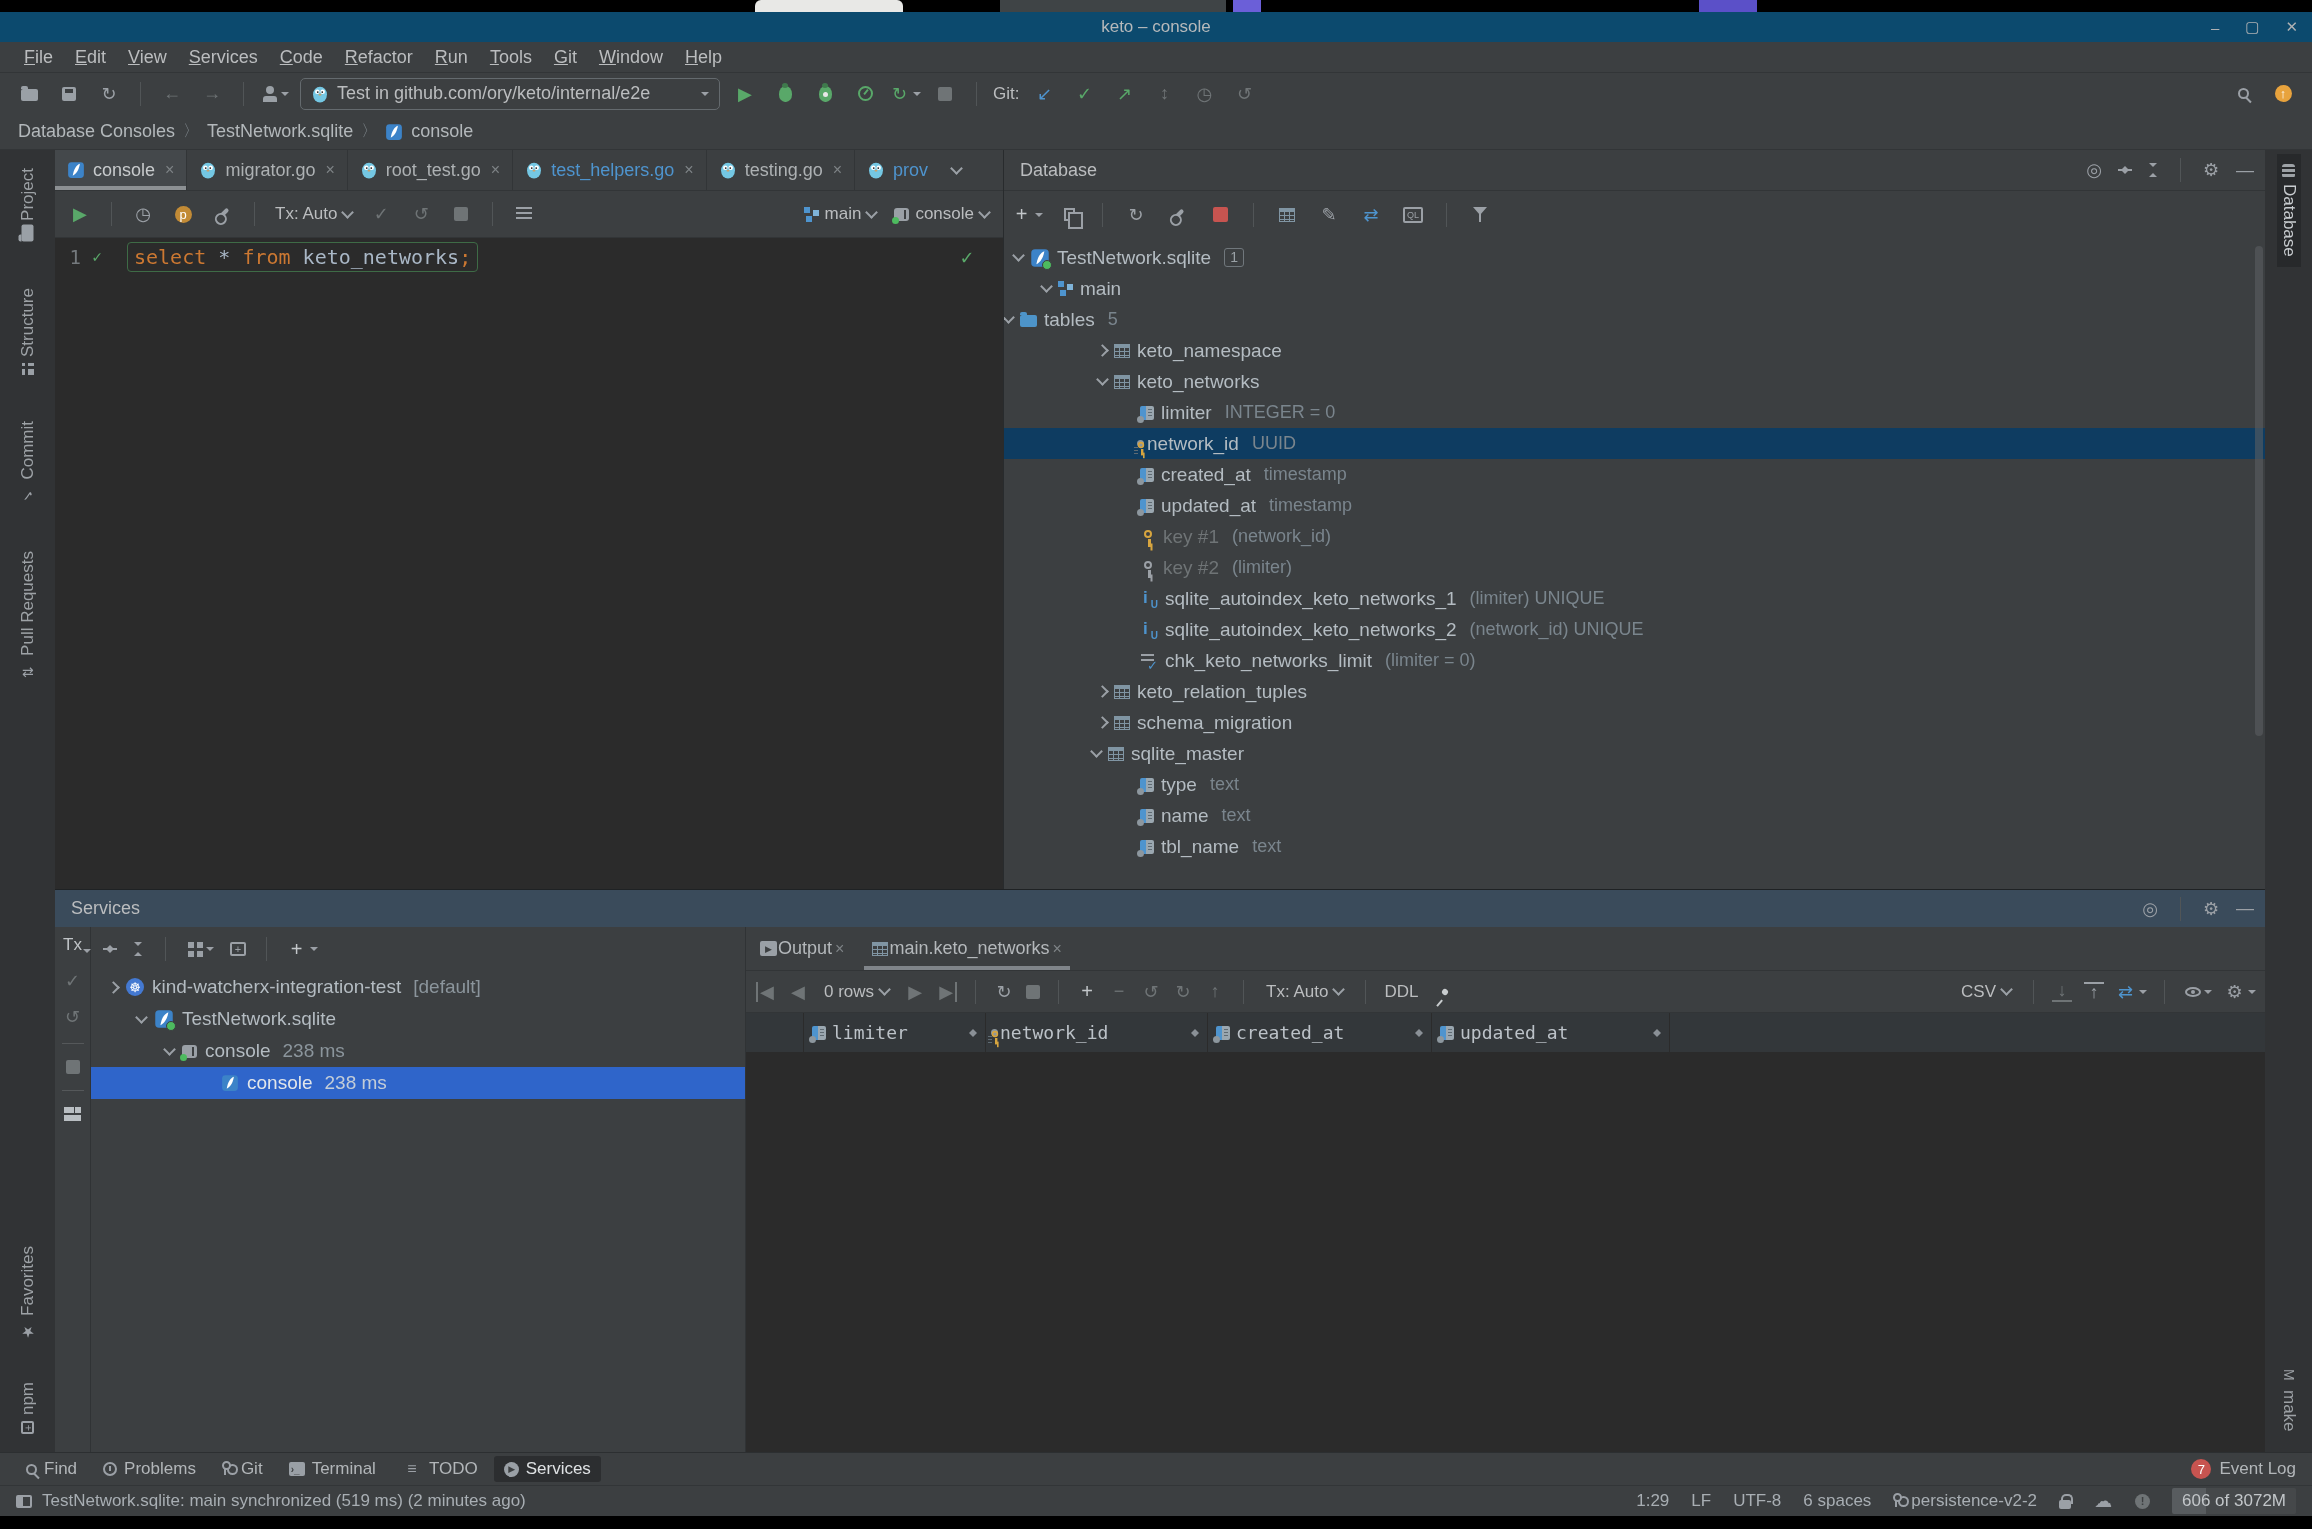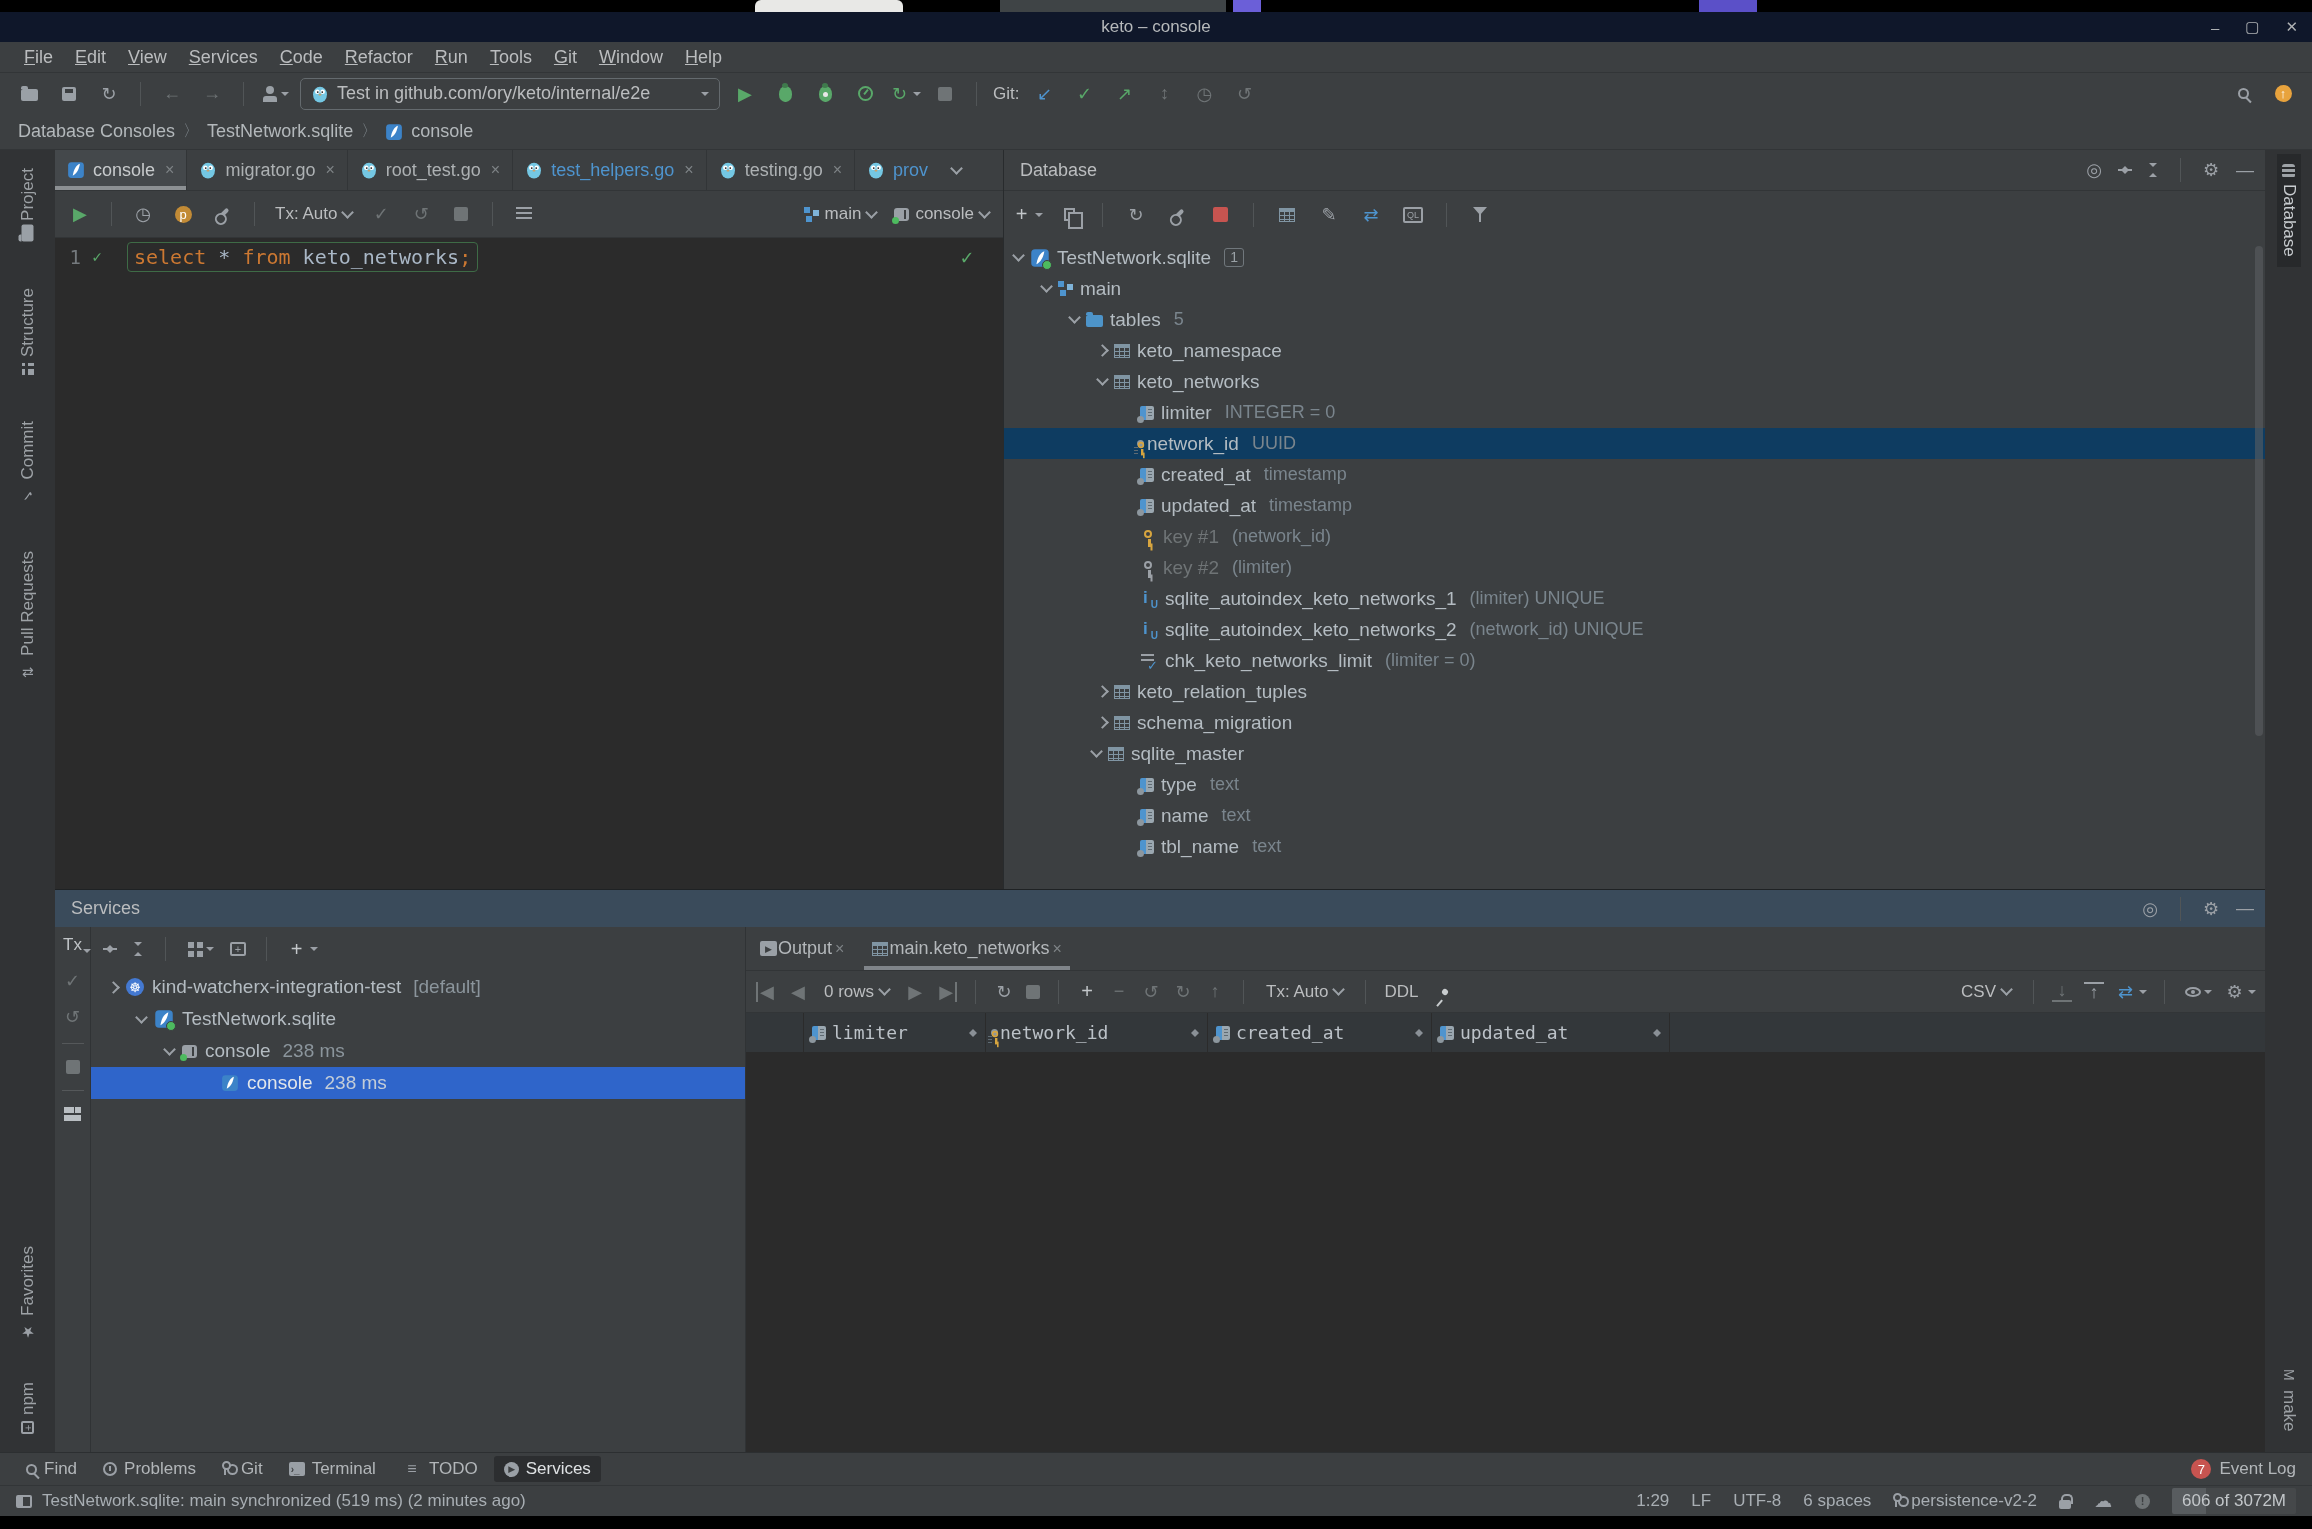--- a/index.html
+++ b/index.html
@@ -5,21 +5,21 @@
   * { margin:0; padding:0; box-sizing:border-box; }
   html,body { width:2312px; height:1529px; background:#000; overflow:hidden;
     font-family:"Liberation Sans","DejaVu Sans",sans-serif; font-size:18px; color:#bbbdbf; }
   .screen { position:relative; width:2312px; height:1529px; background:#000; display:flex; flex-direction:column; }
 
   
   .top-strip { height:12px; background:#000; position:relative; }
   .frag { position:absolute; top:0; height:12px; }
 
   
-  .titlebar { height:30px; background:#0f172a; display:flex; align-items:center; justify-content:center; position:relative; }
+  .titlebar { height:30px; background:#0c4a6e; display:flex; align-items:center; justify-content:center; position:relative; }
   .titlebar .title { color:#b6b9bb; font-size:17px; }
   .win-controls { position:absolute; right:14px; top:0; height:30px; display:flex; align-items:center; gap:26px; color:#aeb1b3; font-size:15px; }
   .win-controls span { cursor:default; }
 
   
   .menubar { height:31px; background:#3c3f41; display:flex; align-items:center; padding-left:14px; gap:2px; border-bottom:1px solid #323537; }
   .menu-item { display:inline-block; padding:3px 10px; color:#bbbdbf; font-size:18px; }
   .menu-item::first-letter { text-decoration:underline; }
 
   
@@ -552,21 +552,21 @@
                   </svg>
                 </span>
               <span class="lbl">TestNetwork.sqlite</span>
                 <span class="tbadge">1</span>
             </div>
             <div class="trow" style="padding-left:38px">
               <span class="chv down"></span>
               <span class="cschema"></span>
               <span class="lbl">main</span>
             </div>
-            <div class="trow" style="padding-left:66px">
+            <div class="trow" style="">
               <span class="chv down"></span>
               <span class="cfolder bluef"></span>
               <span class="lbl">tables</span>
                 <span class="meta">5</span>
             </div>
             <div class="trow" style="padding-left:94px">
               <span class="chv right"></span>
               <span class="ctab"></span>
               <span class="lbl">keto_namespace</span>
             </div>

